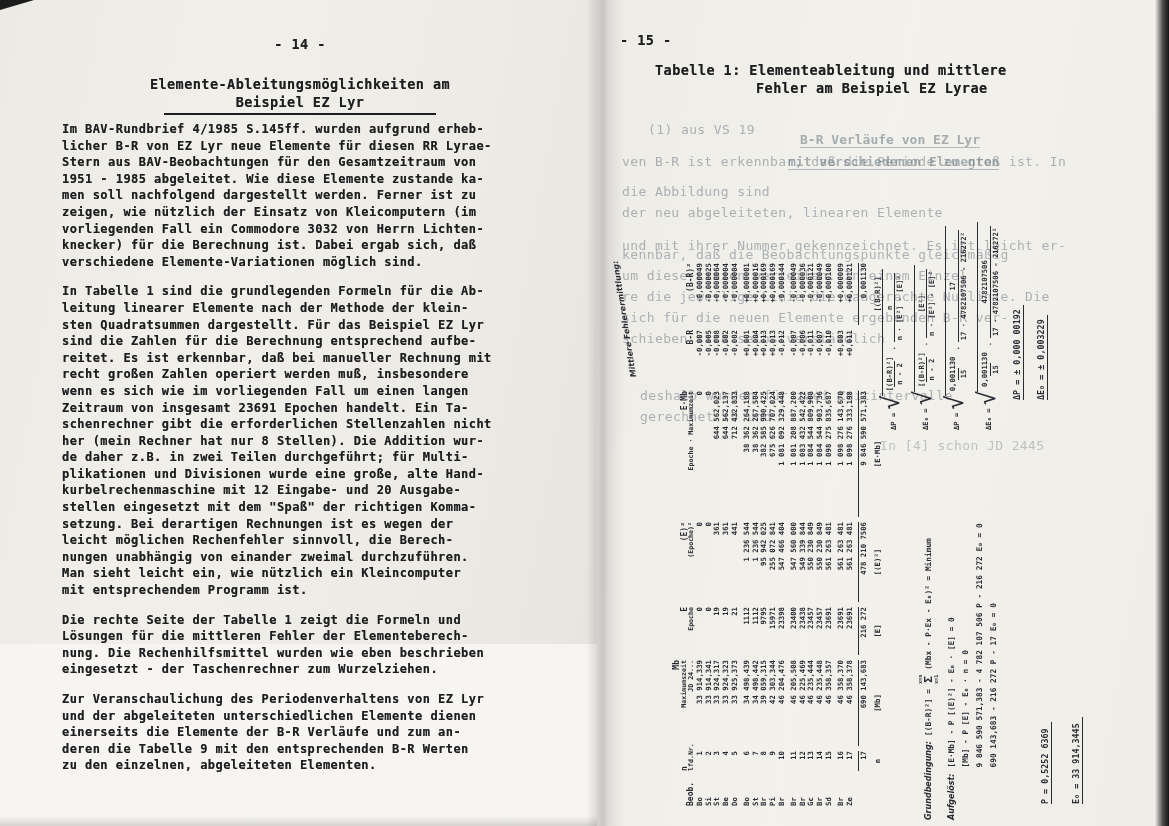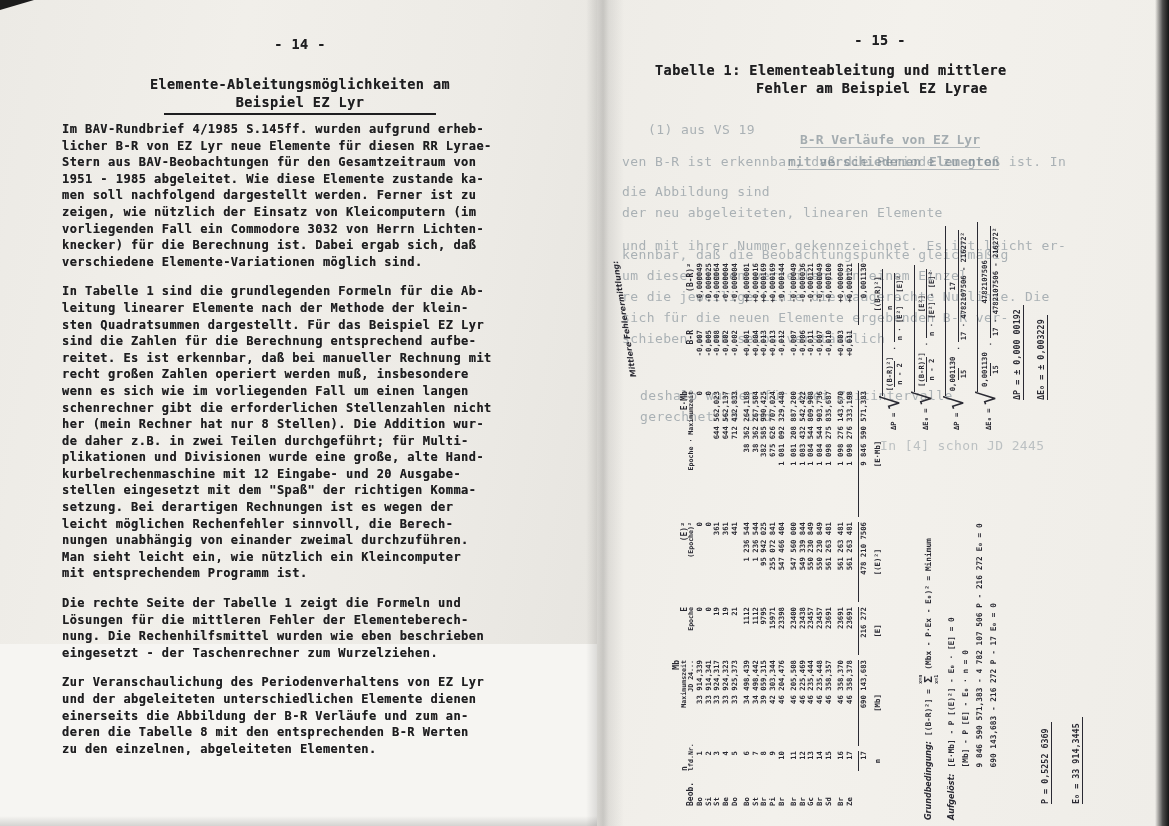--- a/index.html
+++ b/index.html
@@ -29,21 +29,21 @@
     position:absolute;left:0;top:0;width:34px;height:10px;z-index:5;
     background:#1c1c1c;clip-path:polygon(0 0,100% 0,0 100%);
   }
   .edge-bottom{
     position:absolute;left:0;bottom:0;width:597px;height:10px;z-index:4;
     background:linear-gradient(to bottom,rgba(60,60,60,0),rgba(60,60,60,.18));
   }
   
   .tw{color:#1e1e20;font-weight:700;letter-spacing:.45px;text-shadow:0 0 .5px rgba(25,25,28,.6);}
   .pagenum-l{position:absolute;left:40px;top:36px;width:520px;text-align:center;font-size:13.5px;}
-  .pagenum-r{position:absolute;left:620px;top:32px;width:520px;text-align:center;font-size:13.5px;z-index:3;}
+  .pagenum-r{position:absolute;left:620px;top:32px;width:520px;text-align:left;font-size:13.5px;z-index:3;}
   .headline{position:absolute;left:40px;top:76px;width:520px;text-align:center;font-size:13.5px;line-height:17.5px;}
   .headline .h2u{display:inline-block;border-bottom:2px solid #1e1e20;padding:0 72px 2px 72px;}
   .bodytext{position:absolute;left:62px;top:121px;width:525px;}
   .para{margin:0 0 13px 0;}
   .tline{white-space:pre;font-size:12px;line-height:16.6px;}
   .rtitle{position:absolute;left:655px;top:62px;z-index:3;font-size:13.5px;line-height:17.5px;}
   .rtitle .t2{margin-left:101px;}
   
   .ghosts{position:absolute;inset:0;z-index:1;pointer-events:none;}
   .gl{position:absolute;font-size:13px;letter-spacing:.4px;font-weight:500;
@@ -146,20 +146,21 @@
         </div>
       <div class="para">
 
       <div class="tline">In Tabelle 1 sind die grundlegenden Formeln für die Ab-</div>
           <div class="tline">leitung linearer Elemente nach der Methode der klein-</div>
           <div class="tline">sten Quadratsummen dargestellt. Für das Beispiel EZ Lyr</div>
           <div class="tline">sind die Zahlen für die Berechnung entsprechend aufbe-</div>
           <div class="tline">reitet. Es ist erkennbar, daß bei manueller Rechnung mit</div>
           <div class="tline">recht großen Zahlen operiert werden muß, insbesondere</div>
           <div class="tline">wenn es sich wie im vorliegenden Fall um einen langen</div>
+          <div class="tline">Zeitraum von insgesamt 23691 Epochen handelt. Ein Ta-</div>
           <div class="tline">schenrechner gibt die erforderlichen Stellenzahlen nicht</div>
           <div class="tline">her (mein Rechner hat nur 8 Stellen). Die Addition wur-</div>
           <div class="tline">de daher z.B. in zwei Teilen durchgeführt; für Multi-</div>
           <div class="tline">plikationen und Divisionen wurde eine große, alte Hand-</div>
           <div class="tline">kurbelrechenmaschine mit 12 Eingabe- und 20 Ausgabe-</div>
           <div class="tline">stellen eingesetzt mit dem "Spaß" der richtigen Komma-</div>
           <div class="tline">setzung. Bei derartigen Rechnungen ist es wegen der</div>
           <div class="tline">leicht möglichen Rechenfehler sinnvoll, die Berech-</div>
           <div class="tline">nungen unabhängig von einander zweimal durchzuführen.</div>
           <div class="tline">Man sieht leicht ein, wie nützlich ein Kleincomputer</div>
@@ -169,22 +170,22 @@
 
       <div class="tline">Die rechte Seite der Tabelle 1 zeigt die Formeln und</div>
           <div class="tline">Lösungen für die mittleren Fehler der Elementeberech-</div>
           <div class="tline">nung. Die Rechenhilfsmittel wurden wie eben beschrieben</div>
           <div class="tline">eingesetzt - der Taschenrechner zum Wurzelziehen.</div>
         </div>
       <div class="para">
 
       <div class="tline">Zur Veranschaulichung des Periodenverhaltens von EZ Lyr</div>
           <div class="tline">und der abgeleiteten unterschiedlichen Elemente dienen</div>
-          <div class="tline">einerseits die Abbildung der B-R Verläufe und zum an-</div>
-          <div class="tline">deren die Tabelle 8 mit den entsprechenden B-R Werten</div>
+          <div class="tline">einerseits die Elemente der B-R Verläufe und zum an-</div>
+          <div class="tline">deren die Tabelle 9 mit den entsprechenden B-R Werten</div>
           <div class="tline">zu den einzelnen, abgeleiteten Elementen.</div>
         </div>
     </div>
   </div>
 
   <div class="page-right"></div>
 
   <div class="ghosts">
     <div>
 

